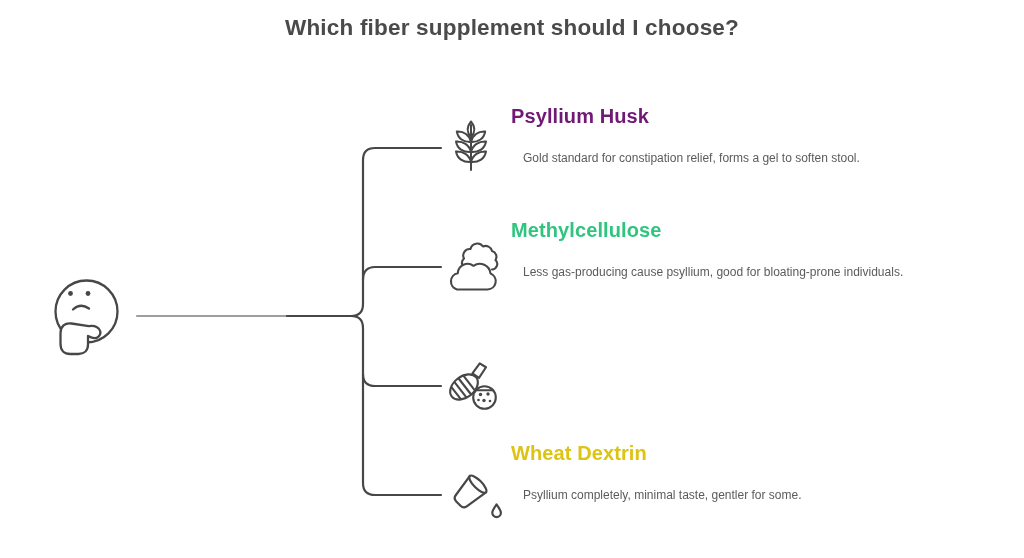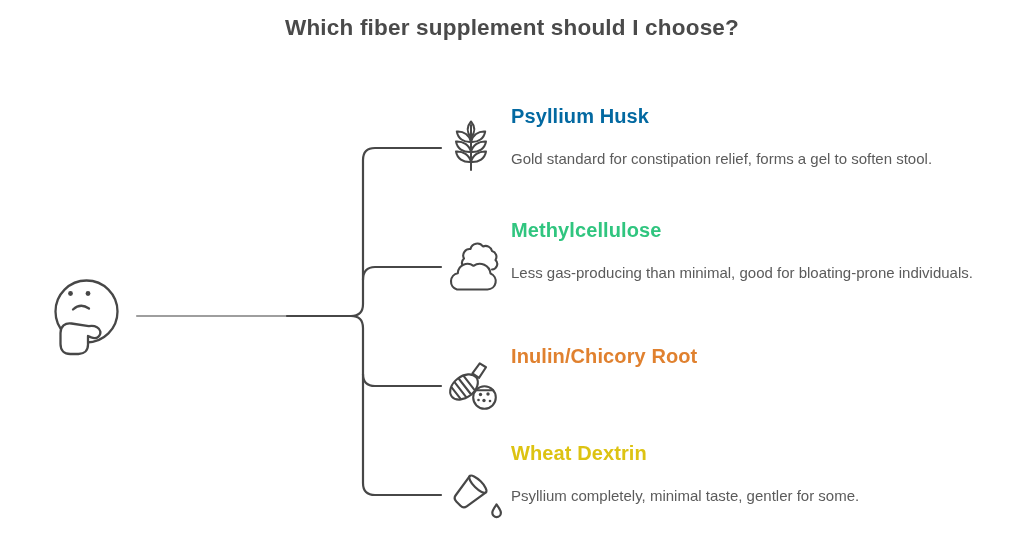--- a/index.html
+++ b/index.html
@@ -12,21 +12,21 @@
   .title{
     position:absolute;top:15px;left:0;width:1024px;text-align:center;
     font-size:22.5px;font-weight:700;color:var(--title);letter-spacing:.2px;
   }
   svg.canvas{position:absolute;top:0;left:0;}
   .item{position:absolute;left:511px;width:486px;}
   .item h3{
     margin:0;font-size:20px;line-height:24px;font-weight:700;letter-spacing:.1px;
   }
   .item p{
-    margin:20px 0 0 0;font-size:15px;line-height:21px;color:var(--body-text);
+    margin:20px 0 0 12px;font-size:12px;line-height:21px;color:var(--body-text);
   }
 </style>
 </head>
 <body style="--line: #474747; --line-light: #9e9e9e; --title: #4a4a4a; --body-text: #5b5b5b;">
 
 <div class="stage">
 
   <div class="title">Which fiber supplement should I choose?</div>
 
   <svg class="canvas" width="1024" height="558" viewBox="0 0 1024 558">
@@ -96,31 +96,30 @@
       <g transform="translate(469,493) rotate(45)">
         <path d="M-11.5,-12.5 L-7.8,11 Q-7.2,15 -3,15 L3,15 Q7.2,15 7.8,11 L11.5,-12.5"></path>
         <ellipse cx="0" cy="-12.5" rx="11.5" ry="4"></ellipse>
       </g>
       <path d="M496.5,504.5 C494,508 492.3,510.3 492.3,512.8
                A4.3,4.3 0 0 0 500.9,512.8 C500.9,510.3 499,508 496.5,504.5 Z"></path>
     </g>
   </svg>
 
   <div class="item" style="top:104px">
-    <h3 style="color: #0369a1;">Psyllium Husk</h3>
+    <h3 style="color: #701a75;">Psyllium Husk</h3>
     <p>Gold standard for constipation relief, forms a gel to soften stool.</p>
   </div>
 
   <div class="item" style="top:218px">
     <h3 style="color: rgb(48, 197, 127);">Methylcellulose</h3>
-    <p>Less gas-producing than minimal, good for bloating-prone individuals.</p>
+    <p>Less gas-producing cause psyllium, good for bloating-prone individuals.</p>
   </div>
 
   <div class="item" style="top:344px">
-    <h3 style="color: rgb(224, 129, 47);">Inulin/Chicory Root</h3>
   </div>
 
   <div class="item" style="top:441px">
     <h3 style="color: rgb(221, 195, 18);">Wheat Dextrin</h3>
     <p>Psyllium completely, minimal taste, gentler for some.</p>
   </div>
 
 </div>
 
 </body></html>

